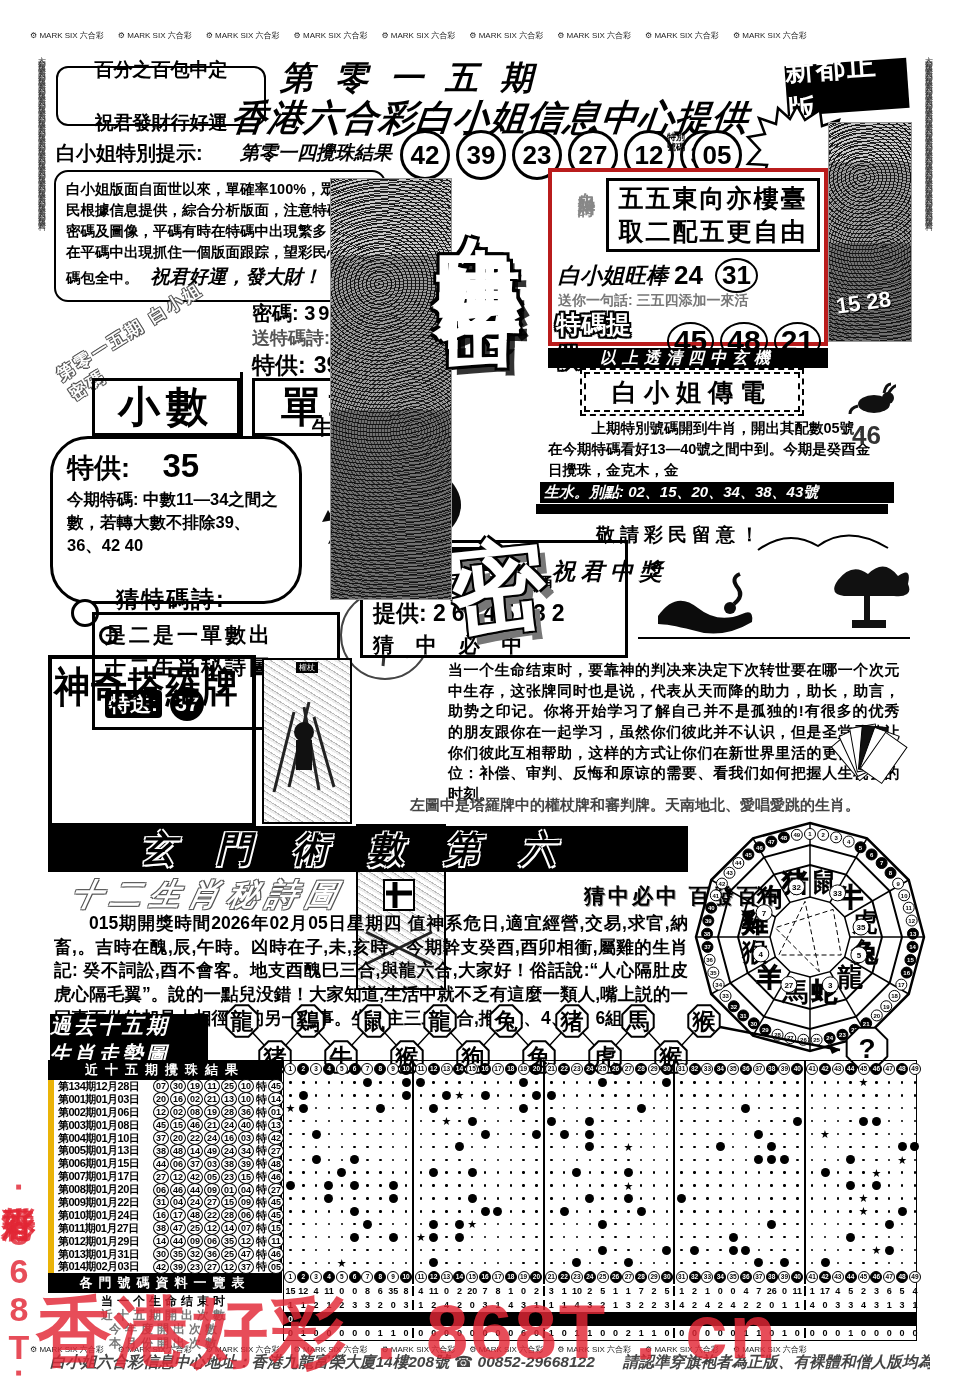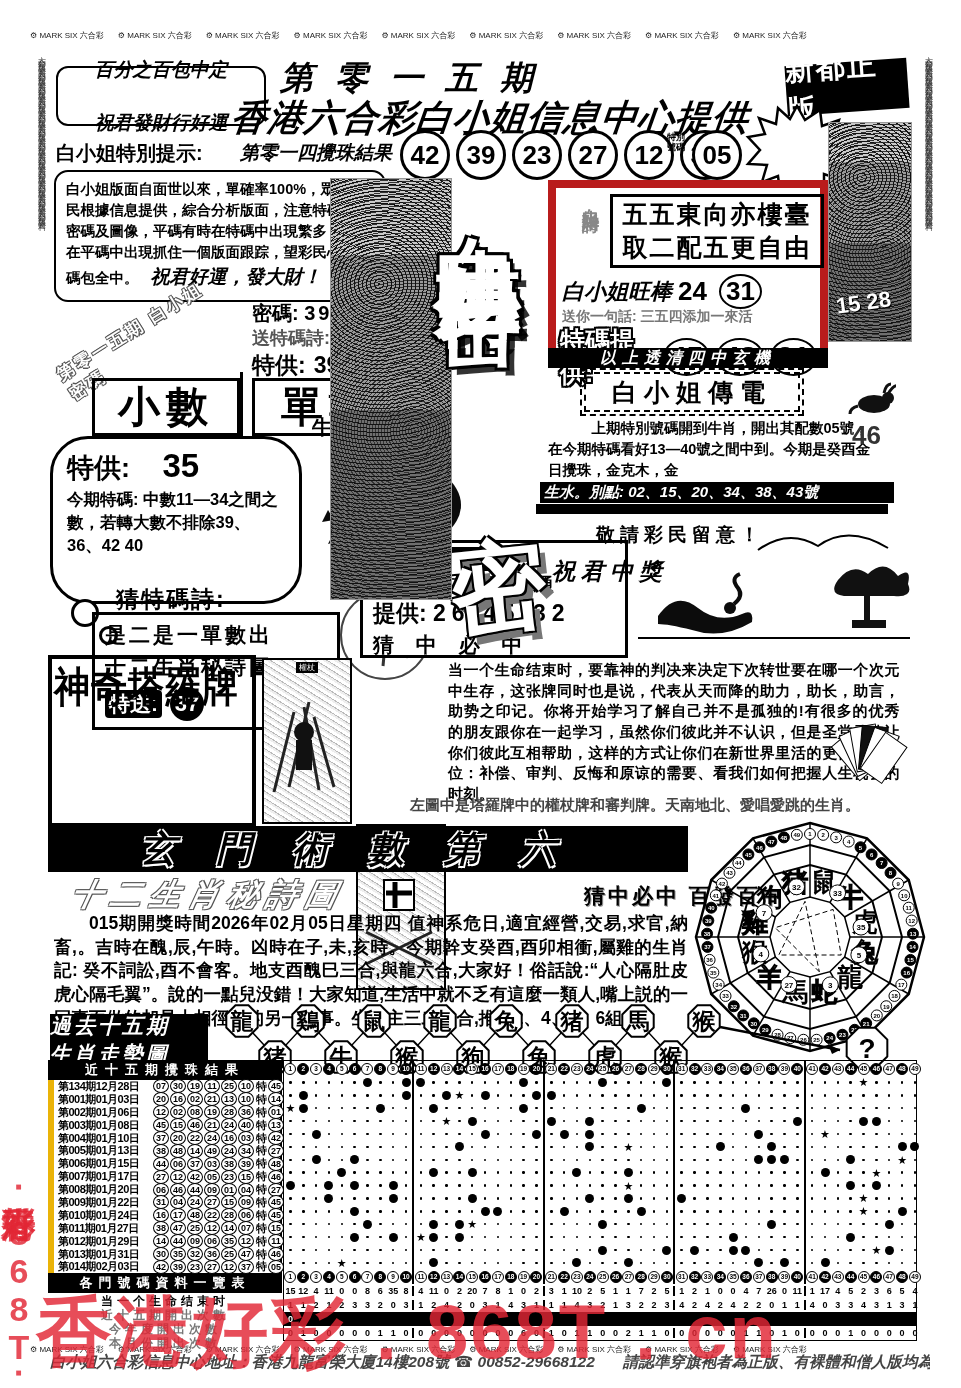--- a/index.html
+++ b/index.html
@@ -79,21 +79,21 @@
       <span>⚙ MARK SIX 六合彩</span>
       <span>⚙ MARK SIX 六合彩</span>
       <span>⚙ MARK SIX 六合彩</span>
       <span>⚙ MARK SIX 六合彩</span>
       <span>⚙ MARK SIX 六合彩</span>
       <span>⚙ MARK SIX 六合彩</span>
     </div>
   <div class="abs vstrip" id="strip-left" style="left:28px;top:50px;width:18px;height:1286px;">六合彩正版资料六合彩正版资料六合彩正版资料六合彩正版资料六合彩正版资料六合彩正版资料六合彩正版资料六合彩正版资料六合彩正版资料六合彩正版资料六合彩正版资料六合彩正版资料</div>
   <div class="abs vstrip" id="strip-right" style="left:915px;top:50px;width:18px;height:1286px;">六合彩正版资料六合彩正版资料六合彩正版资料六合彩正版资料六合彩正版资料六合彩正版资料六合彩正版资料六合彩正版资料六合彩正版资料六合彩正版资料六合彩正版资料六合彩正版资料</div>
 
-  <div class="abs b" style="left:56px;top:66px;width:206px;height:56px;border:2px solid #000;border-radius:12px;display:flex;flex-direction:column;align-items:center;justify-content:center;font-size:19px;font-style:italic;gap:27px;">
+  <div class="abs b" style="left:56px;top:66px;width:206px;height:56px;border:2px solid #000;border-radius:12px;display:flex;flex-direction:column;align-items:center;justify-content:center;font-size:19px;gap:27px;">
     <span>百分之百包中定</span>
     <span>祝君發財行好運</span>
   </div>
   <div class="abs b" style="left:280px;top:56px;width:480px;text-align:left;font-size:33px;letter-spacing:22px;font-style:italic;">第零一五期</div>
   <div class="abs b" style="left:190px;top:94px;width:600px;text-align:center;font-size:36px;letter-spacing:1px;font-style:italic;transform:skewX(-6deg);">香港六合彩白小姐信息中心提供</div>
   <div class="abs blackbar b" style="left:786px;top:62px;width:122px;height:50px;display:flex;align-items:center;justify-content:center;font-size:29px;transform:rotate(-4deg);letter-spacing:2px;">新都正版</div>
 
   <div class="abs b" style="left:56px;top:140px;font-size:20px;">白小姐特別提示:</div>
   <div class="abs b" style="left:240px;top:140px;font-size:19px;font-style:italic;">第零一四攪珠結果</div>
   <div class="abs" id="result-circles" style="left:400px;top:130px;display:flex;">
@@ -197,21 +197,21 @@
     <path d="M20 96 q18 -26 40 -8 q20 16 44 6 q12 -6 10 8 q-30 18 -60 8 q-24 -6 -34 -6 Z" fill="#0c0c0c"></path>
     <circle cx="92" cy="88" r="6" fill="#0c0c0c"></circle>
     <path d="M96 84 q10 -8 4 -16 q-8 -10 2 -14" fill="none" stroke="#0c0c0c" stroke-width="4"></path>
     <line x1="0" y1="118" x2="272" y2="118" stroke="#000" stroke-width="2"></line>
   </svg>
 
   <div class="abs photo" style="left:330px;top:178px;width:120px;height:420px;"></div>
   <div class="abs b outline" style="left:436px;top:168px;height:520px;writing-mode:vertical-rl;font-size:86px;line-height:1;letter-spacing:10px;
        text-shadow:-3px -3px 0 #000,3px -3px 0 #000,-3px 3px 0 #000,3px 3px 0 #000,8px 8px 0 rgba(0,0,0,0.8);z-index:5;">白小姐傳密</div>
 
-  <div class="abs" style="left:548px;top:180px;width:280px;height:178px;border:8px solid #b91c1c;box-sizing:border-box;background:#fff;">
+  <div class="abs" style="left:548px;top:168px;width:280px;height:178px;border:4px solid #b91c1c;box-sizing:border-box;background:#fff;">
     <div class="abs b faint" style="left:6px;top:6px;width:40px;font-size:17px;writing-mode:vertical-rl;letter-spacing:2px;color:#888;">白小姐贈詩</div>
     <div class="abs b" style="left:54px;top:6px;width:214px;height:74px;border:3px solid #000;box-sizing:border-box;display:flex;flex-direction:column;align-items:center;justify-content:center;font-size:25px;letter-spacing:2px;">
       <span>五五東向亦樓臺</span>
       <span>取二配五更自由</span>
     </div>
     <div class="abs b" style="left:6px;top:86px;font-size:22px;font-style:italic;display:flex;align-items:center;">
       <span>白小姐旺棒</span>
       <span class="rightboxnum" style="font-size:26px;font-style:normal;">24</span>
       <span class="rightboxnum ringed" style="font-size:26px;font-style:normal;">31</span>
     </div>

